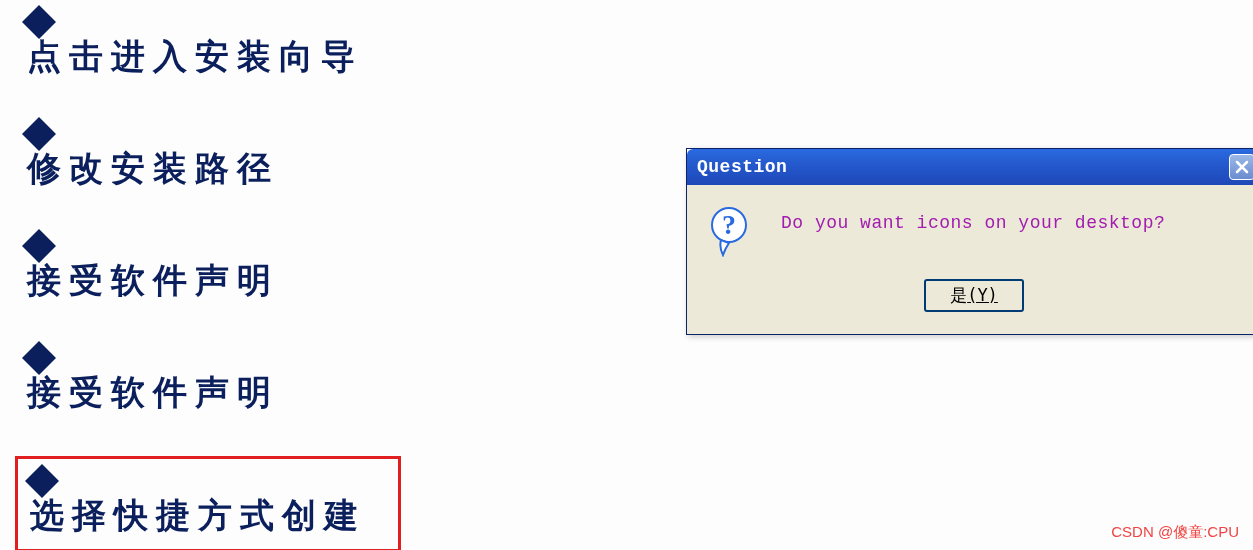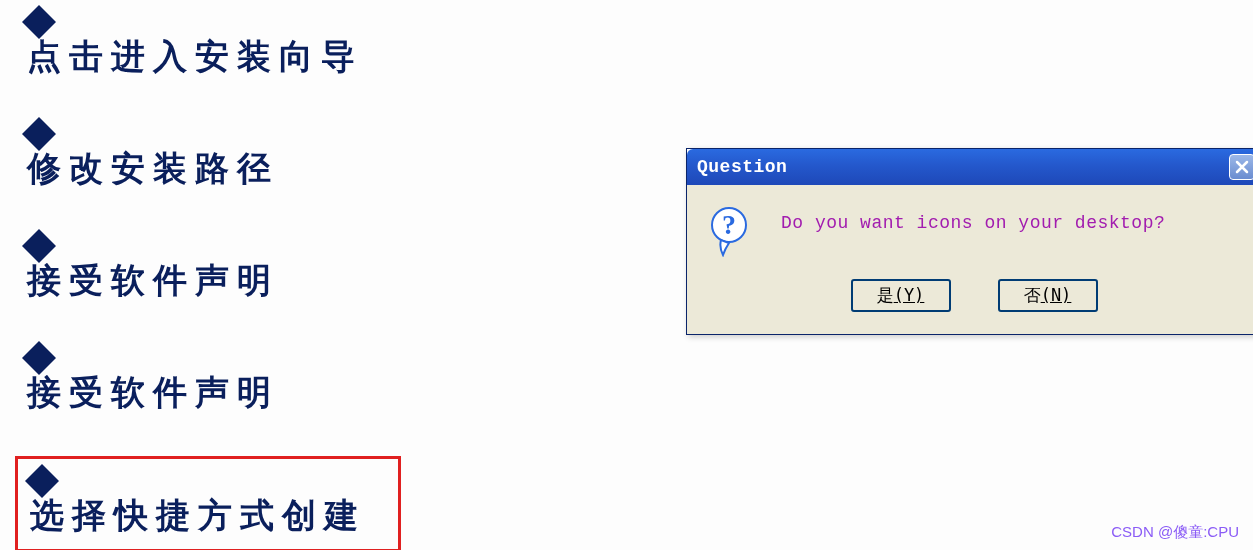--- a/index.html
+++ b/index.html
@@ -124,21 +124,21 @@
       color: #000;
     }
     .dialog-btn u {
       text-decoration: underline;
     }
     .watermark {
       position: absolute;
       right: 14px;
       bottom: 8px;
       font-size: 15px;
-      color: #8b5cf6;
+      color: #ef4444;
       font-family: Arial, "Microsoft YaHei", sans-serif;
     }
   </style>
 </head>
 <body>
 
 <div class="step-list">
   <div class="step-item">
     <span class="diamond"></span>
     <span>点击进入安装向导</span>
@@ -176,20 +176,17 @@
         <ellipse cx="18" cy="18" rx="17" ry="17" fill="#ffffff" stroke="#2a6ae0" stroke-width="2"></ellipse>
         <text x="18" y="27" font-size="28" font-weight="bold" fill="#2a6ae0" text-anchor="middle" font-family="Georgia">?</text>
         <path d="M10 33 Q8 40 12 48 Q14 42 18 36 Z" fill="#ffffff" stroke="#2a6ae0" stroke-width="2"></path>
       </svg>
       <div class="dialog-message">Do you want icons on your desktop?</div>
     </div>
     <div class="dialog-buttons">
       <button class="dialog-btn">
         <span>是</span><u>(Y)</u>
       </button>
-      <button class="dialog-btn">
-        <span>否</span><u>(N)</u>
-      </button>
     </div>
   </div>
 </div>
 
 <div class="watermark">CSDN @傻童:CPU</div>
 
 </body></html>

